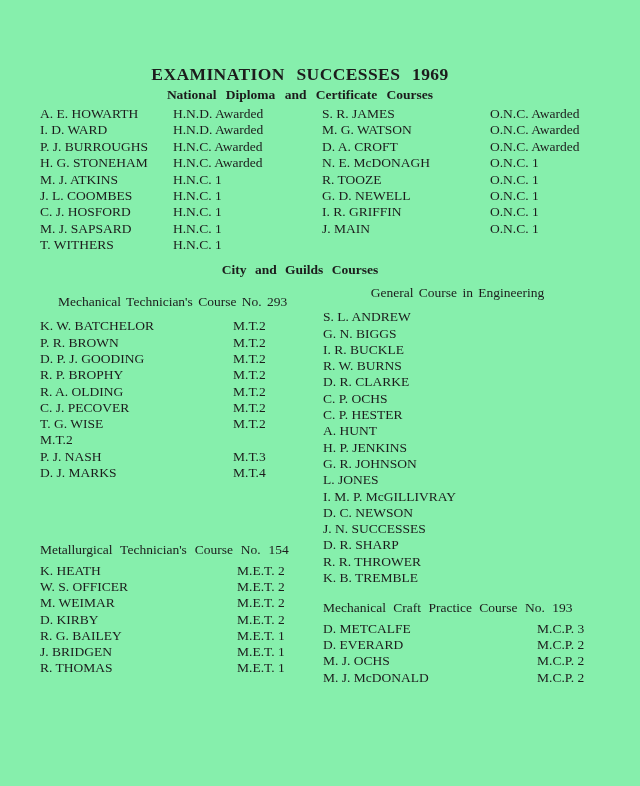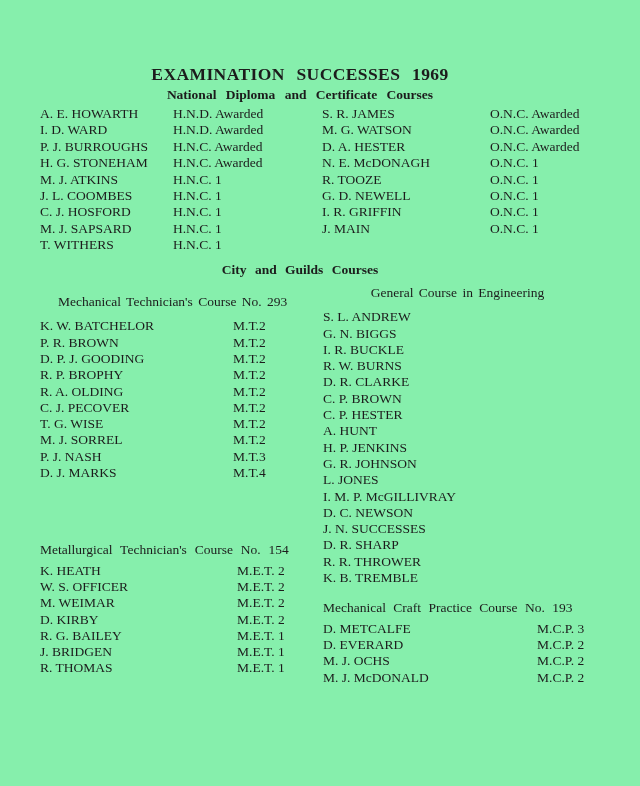--- a/index.html
+++ b/index.html
@@ -160,21 +160,21 @@
           <span class="nd-name">S. R. JAMES</span>
           <span class="nd-award">O.N.C. Awarded</span>
         </div>
 
         <div class="nd-row">
           <span class="nd-name">M. G. WATSON</span>
           <span class="nd-award">O.N.C. Awarded</span>
         </div>
 
         <div class="nd-row">
-          <span class="nd-name">D. A. HESTER</span>
+          <span class="nd-name">D. A. CROFT</span>
           <span class="nd-award">O.N.C. Awarded</span>
         </div>
 
         <div class="nd-row">
           <span class="nd-name">N. E. McDONAGH</span>
           <span class="nd-award">O.N.C. 1</span>
         </div>
 
         <div class="nd-row">
           <span class="nd-name">R. TOOZE</span>
@@ -236,21 +236,20 @@
             <span class="course-name">C. J. PECOVER</span>
             <span class="course-grade">M.T.2</span>
           </div>
 
           <div class="course-row">
             <span class="course-name">T. G. WISE</span>
             <span class="course-grade">M.T.2</span>
           </div>
 
           <div class="course-row">
-            <span class="course-name">M. J. SORREL</span>
             <span class="course-grade">M.T.2</span>
           </div>
 
           <div class="course-row">
             <span class="course-name">P. J. NASH</span>
             <span class="course-grade">M.T.3</span>
           </div>
 
           <div class="course-row">
             <span class="course-name">D. J. MARKS</span>
@@ -307,21 +306,21 @@
           <div class="name-row">S. L. ANDREW</div>
 
           <div class="name-row">G. N. BIGGS</div>
 
           <div class="name-row">I. R. BUCKLE</div>
 
           <div class="name-row">R. W. BURNS</div>
 
           <div class="name-row">D. R. CLARKE</div>
 
-          <div class="name-row">C. P. BROWN</div>
+          <div class="name-row">C. P. OCHS</div>
 
           <div class="name-row">C. P. HESTER</div>
 
           <div class="name-row">A. HUNT</div>
 
           <div class="name-row">H. P. JENKINS</div>
 
           <div class="name-row">G. R. JOHNSON</div>
 
           <div class="name-row">L. JONES</div>

